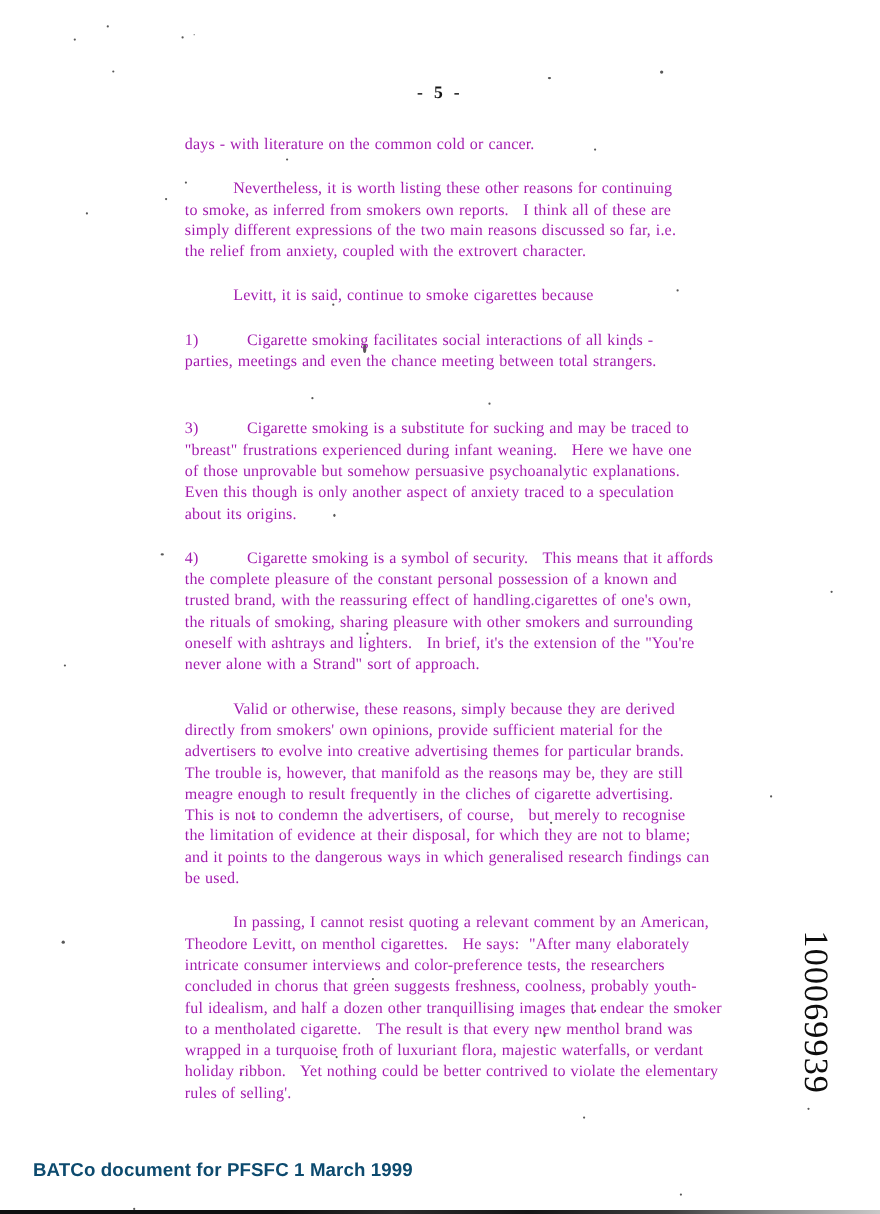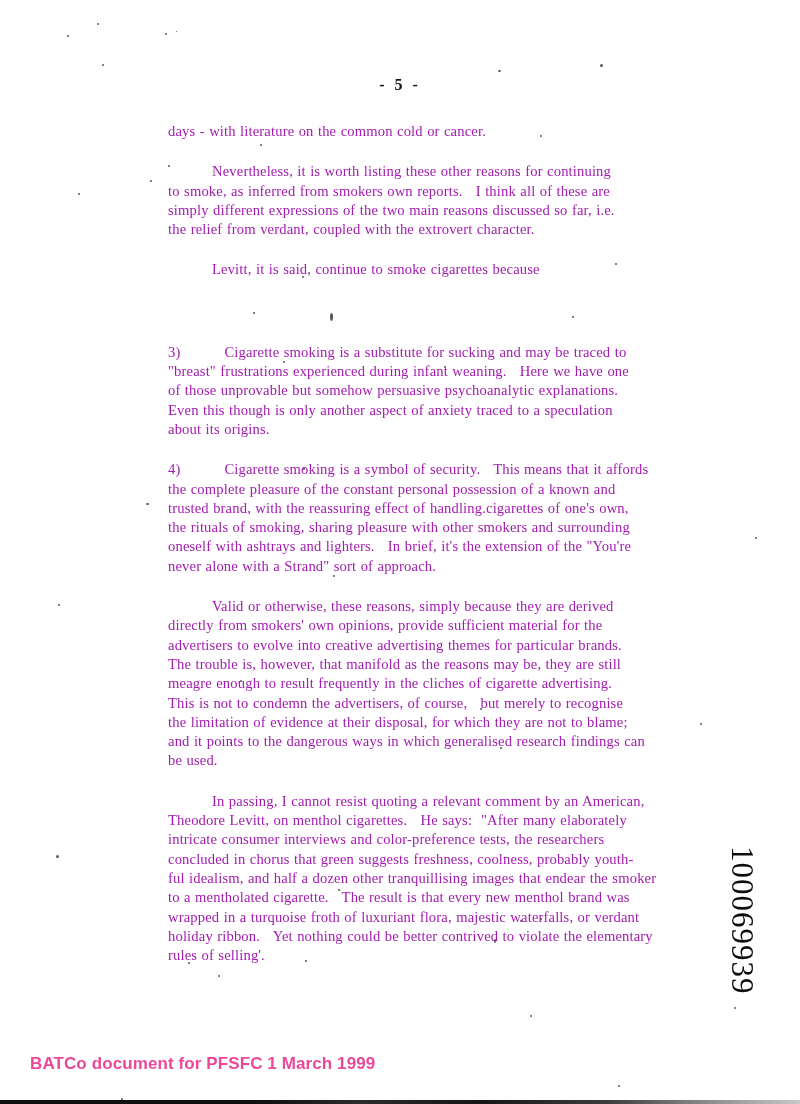--- a/index.html
+++ b/index.html
@@ -75,21 +75,21 @@
   }
 
   
   #footer-caption {
     position: absolute;
     left: 30px;
     top: 1054px;
     font-family: "Liberation Sans", "DejaVu Sans", sans-serif;
     font-size: 17px;
     font-weight: bold;
-    color: #ec4899;
+    color: #0c4a6e;
     letter-spacing: 0.1px;
   }
 
   
   #bottom-edge {
     position: absolute;
     left: 0;
     bottom: 0;
     width: 800px;
     height: 4px;
@@ -150,26 +150,28 @@
   <div id="page-marker">-  5  -</div>
 
   <div id="body-text">
 
     <p class="para">days - with literature on the common cold or cancer.</p>
     <div class="gap-md"></div>
 
     <p class="para">          Nevertheless, it is worth listing these other reasons for continuing
 to smoke, as inferred from smokers own reports.   I think all of these are
 simply different expressions of the two main reasons discussed so far, i.e.
-the relief from verdant, coupled with the extrovert character.</p>
+the relief from anxiety, coupled with the extrovert character.</p>
     <div class="gap-md"></div>
 
     <p class="para">          Levitt, it is said, continue to smoke cigarettes because</p>
     <div class="gap-md"></div>
 
+    <p class="para">1)          Cigarette smoking facilitates social interactions of all kinds -
+parties, meetings and even the chance meeting between total strangers.</p>
     <div class="gap-md"></div>
 
     <div class="gap-md"></div>
 
     <p class="para">3)          Cigarette smoking is a substitute for sucking and may be traced to
 "breast" frustrations experienced during infant weaning.   Here we have one
 of those unprovable but somehow persuasive psychoanalytic explanations.
 Even this though is only another aspect of anxiety traced to a speculation
 about its origins.</p>
     <div class="gap-md"></div>

